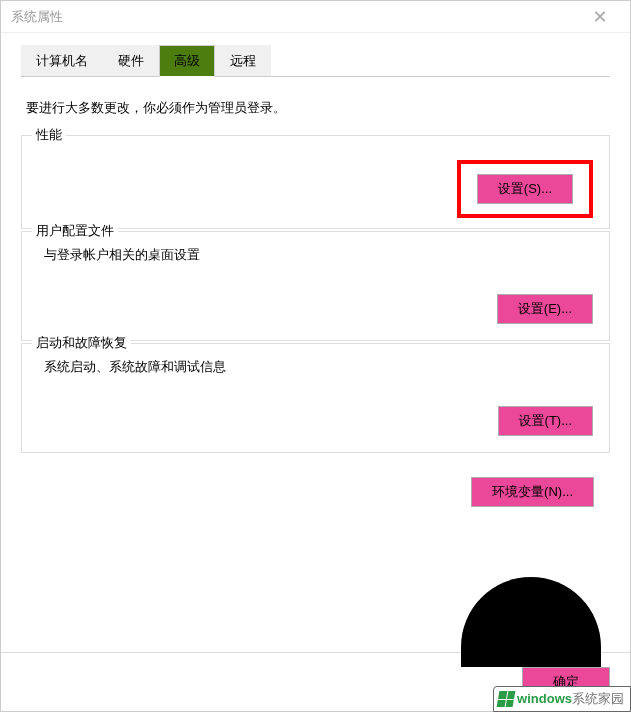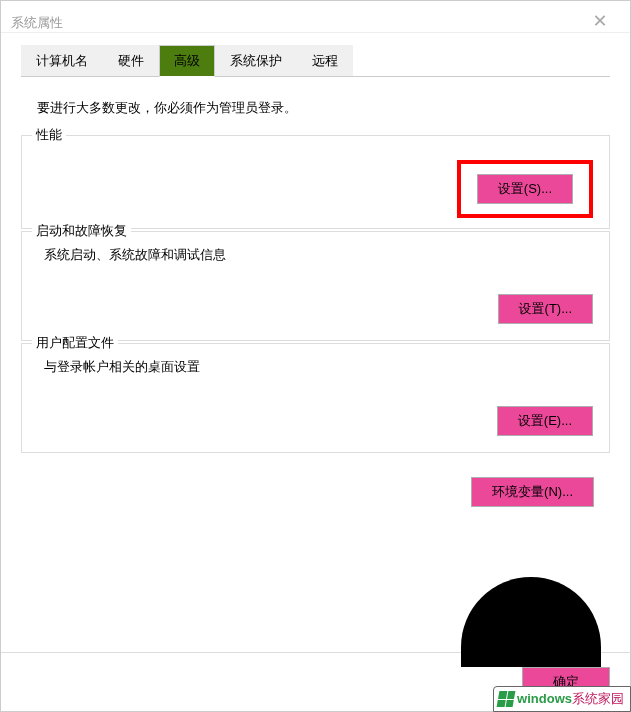--- a/index.html
+++ b/index.html
@@ -20,21 +20,21 @@
       border: 1px solid #ccc;
       width: 100%;
       height: 100%;
       background: #fff;
       display: flex;
       flex-direction: column;
     }
     .titlebar {
       height: 32px;
       display: flex;
-      align-items: flex-end;
+      align-items: center;
       padding: 0 10px;
       border-bottom: 1px solid #eee;
       color: #999;
       font-size: 13px;
     }
     .titlebar-title {
       flex: 1;
     }
     .close-btn {
       width: 40px;
@@ -64,21 +64,21 @@
       margin-right: 0px;
       text-align: right;
     }
     .tab.active {
       background: #4d7c0f;
       border: 1px solid #ccc;
       border-bottom: 1px solid #fff;
       margin-bottom: -1px;
     }
     .intro-text {
-      margin: 6px 10px 18px 16px;
+      margin: 6px 10px 18px 5px;
       font-size: 13px;
     }
     .group {
       border: 1px solid #ddd;
       margin-bottom: 2px;
       padding: 14px 16px 16px 16px;
       position: relative;
     }
     .group-title {
       position: absolute;
@@ -152,21 +152,21 @@
     }
     .watermark-logo .flag div {
       background: #2a9b47;
     }
     .watermark-logo .wm-text {
       color: #2a9b47;
       font-weight: bold;
       font-size: 13px;
     }
     .watermark-logo .wm-text .gray {
-      color: #be185d;
+      color: #737373;
       font-weight: normal;
     }
     .black-shape {
       position: absolute;
       right: 30px;
       bottom: 45px;
       width: 140px;
       height: 90px;
       background: #000;
       border-radius: 70px 70px 0 0;
@@ -186,54 +186,53 @@
   <div class="titlebar">
     <span class="titlebar-title">系统属性</span>
     <span class="close-btn">✕</span>
   </div>
 
   <div class="content">
     <div class="tabs">
       <div class="tab">计算机名</div>
       <div class="tab">硬件</div>
       <div class="tab active">高级</div>
-      <div class="tab">系统保护</div>
       <div class="tab">远程</div>
     </div>
 
     <div class="intro-text">要进行大多数更改，你必须作为管理员登录。</div>
 
     <div class="group perf-group">
       <span class="group-title">性能</span>
       <div class="spacer"></div>
       <div class="group-btn-row">
         <span class="highlight-box">
           <button class="win-btn">设置(S)...</button>
         </span>
       </div>
     </div>
 
     <div class="group">
+      <span class="group-title">用户配置文件</span>
+      <div class="group-desc">与登录帐户相关的桌面设置</div>
+      <div class="spacer"></div>
+      <div class="group-btn-row">
+        <button class="win-btn">设置(E)...</button>
+      </div>
+    </div>
+
+    <div class="group">
       <span class="group-title">启动和故障恢复</span>
       <div class="group-desc">系统启动、系统故障和调试信息</div>
       <div class="spacer"></div>
       <div class="group-btn-row">
         <button class="win-btn">设置(T)...</button>
       </div>
     </div>
 
-    <div class="group">
-      <span class="group-title">用户配置文件</span>
-      <div class="group-desc">与登录帐户相关的桌面设置</div>
-      <div class="spacer"></div>
-      <div class="group-btn-row">
-        <button class="win-btn">设置(E)...</button>
-      </div>
-    </div>
-
     <div class="env-var-row">
       <button class="win-btn">环境变量(N)...</button>
     </div>
   </div>
 
   <div class="dialog-buttons">
     <button class="win-btn">确定</button>
   </div>
 </div>
 

